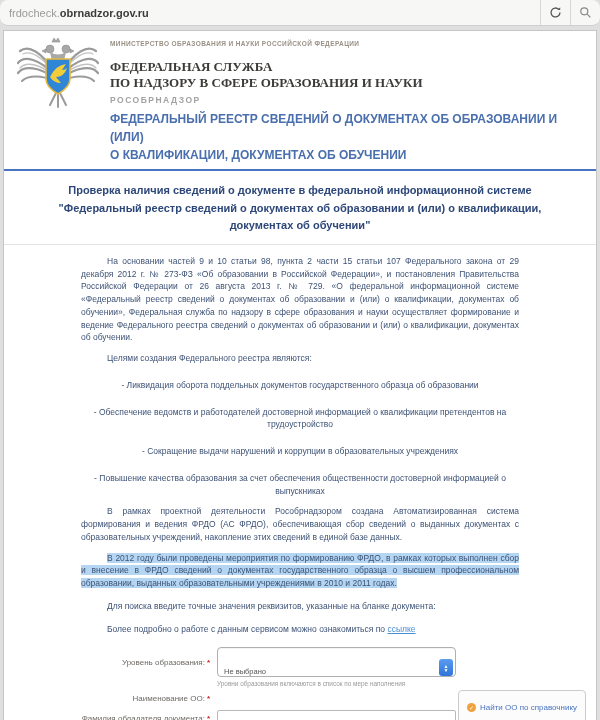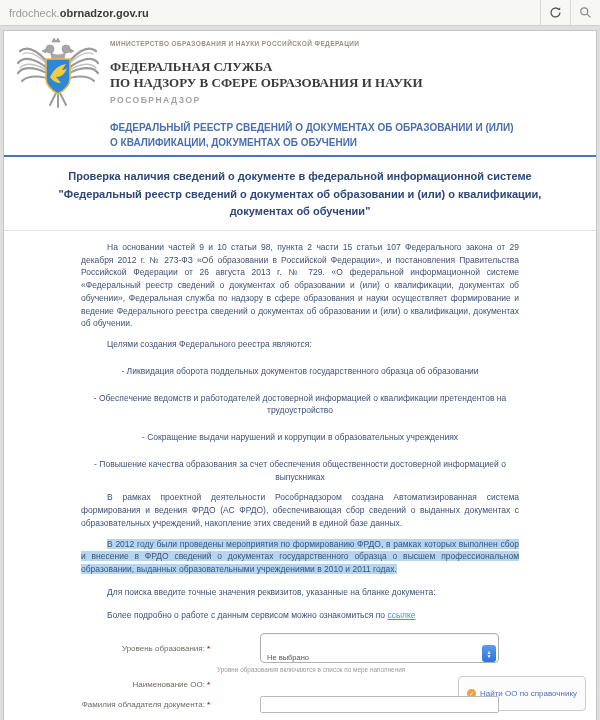--- a/index.html
+++ b/index.html
@@ -2,56 +2,56 @@
 <html style="--footer-blue: #4a72be; --highlight: #b5d6f2; --orange: #f0a03c; --accent-blue: #4a74c0;"><head>
 <meta charset="utf-8">
 <style>
   * { margin:0; padding:0; box-sizing:border-box; }
   html,body { width:600px; height:720px; overflow:hidden; background:#dfdfdf;
     font-family:"Liberation Sans", sans-serif; }
   body { display:flex; flex-direction:column; }
 
   
   .browser-bar { height:26px; background:#f7f7f5; border-bottom:1px solid #cfcfcf;
-    display:flex; align-items:center; flex:0 0 auto; }
+    display:flex; align-items:center; flex:0 0 auto;border-radius:8px; }
   .url-box { flex:1; font-size:11px; color:#9a9a9a; padding-left:9px; }
   .url-box b { color:#3c3c3c; font-weight:bold; }
   .chrome-btn { width:30px; height:25px; display:flex; align-items:center; justify-content:center;
     border-left:1px solid #d8d8d8; color:#555; font-size:13px; }
 
   
   .page { margin:4px 3px 0 3px; background:#fff; border:1px solid #c6c6c6; flex:1 1 auto;
     display:flex; flex-direction:column; }
 
   
   .site-header { display:flex; padding:6px 10px 5px 12px; border-bottom:2px solid #4a74c0; }
   .logo { width:84px; height:74px; flex:0 0 auto; }
   .header-text { margin-left:10px; padding-top:3px; }
   .ministry { font-size:6.5px; font-weight:bold; letter-spacing:.4px; color:#9a9186; }
   .service { font-family:"Liberation Serif", serif; font-size:13px; font-weight:bold;
     color:#3c3b38; line-height:1.2; margin-top:12px; }
   .agency { font-size:8.5px; font-weight:bold; letter-spacing:1.5px; color:#a3a3a3; margin-top:5px; }
-  .registry { font-size:10px; font-weight:bold; color:#4a6fae; line-height:1.5; margin-top:15px; }
+  .registry { font-size:12px; font-weight:bold; color:#4a6fae; line-height:1.5; margin-top:5px; }
 
   
   .page-title { text-align:center; font-weight:bold; color:#2d4779; font-size:11px;
     line-height:1.6; padding:11px 40px 9px; border-bottom:1px solid #e3e3e3; }
 
   
   .content { width:438px; margin:2px auto 0; color:#3d5276; font-size:8.5px; line-height:1.5;
     text-align:justify; }
   .content p.indent { text-indent:26px; margin-top:8px; }
   .goal-line { margin-top:14px; text-align:center; }
   .hl { background:var(--highlight,#b5d6f2); }
   .bold-line { font-weight:normal; text-indent:26px; margin-top:10px; text-align:left; }
   a.link { color:#4a8fd4; text-decoration:underline; cursor:pointer; }
 
   
   .form { margin-top:12px; position:relative; font-size:8px; color:#6e6a64; }
-  .frow { display:flex; align-items:center; margin-bottom:7px; position:relative;gap:43px; }
+  .frow { display:flex; align-items:center; margin-bottom:7px; position:relative; }
   .flabel { width:206px; text-align:right; flex:0 0 auto; }
   .req { color:#cc2222; font-weight:bold; margin-left:2px; }
   .tinput { margin-left:7px; width:239px; height:17px; border:1px solid #b9b9b9;
     border-radius:2px; background:#fff; position:relative; }
   .select { margin-left:7px; width:239px; height:30px; border:1px solid #b0b0b0;
     border-radius:4px; background:#fff; display:flex; align-items:flex-end; position:relative;
     box-shadow:inset 0 1px 1px rgba(0,0,0,.05); }
   .select-value { font-size:7.5px; color:#555; padding-left:6px; flex:1; }
   .stepper { width:14px; height:17px; margin-right:2px; border-radius:3px;
     background:linear-gradient(#5a9cf0,#2f74d8); display:flex; flex-direction:column;

